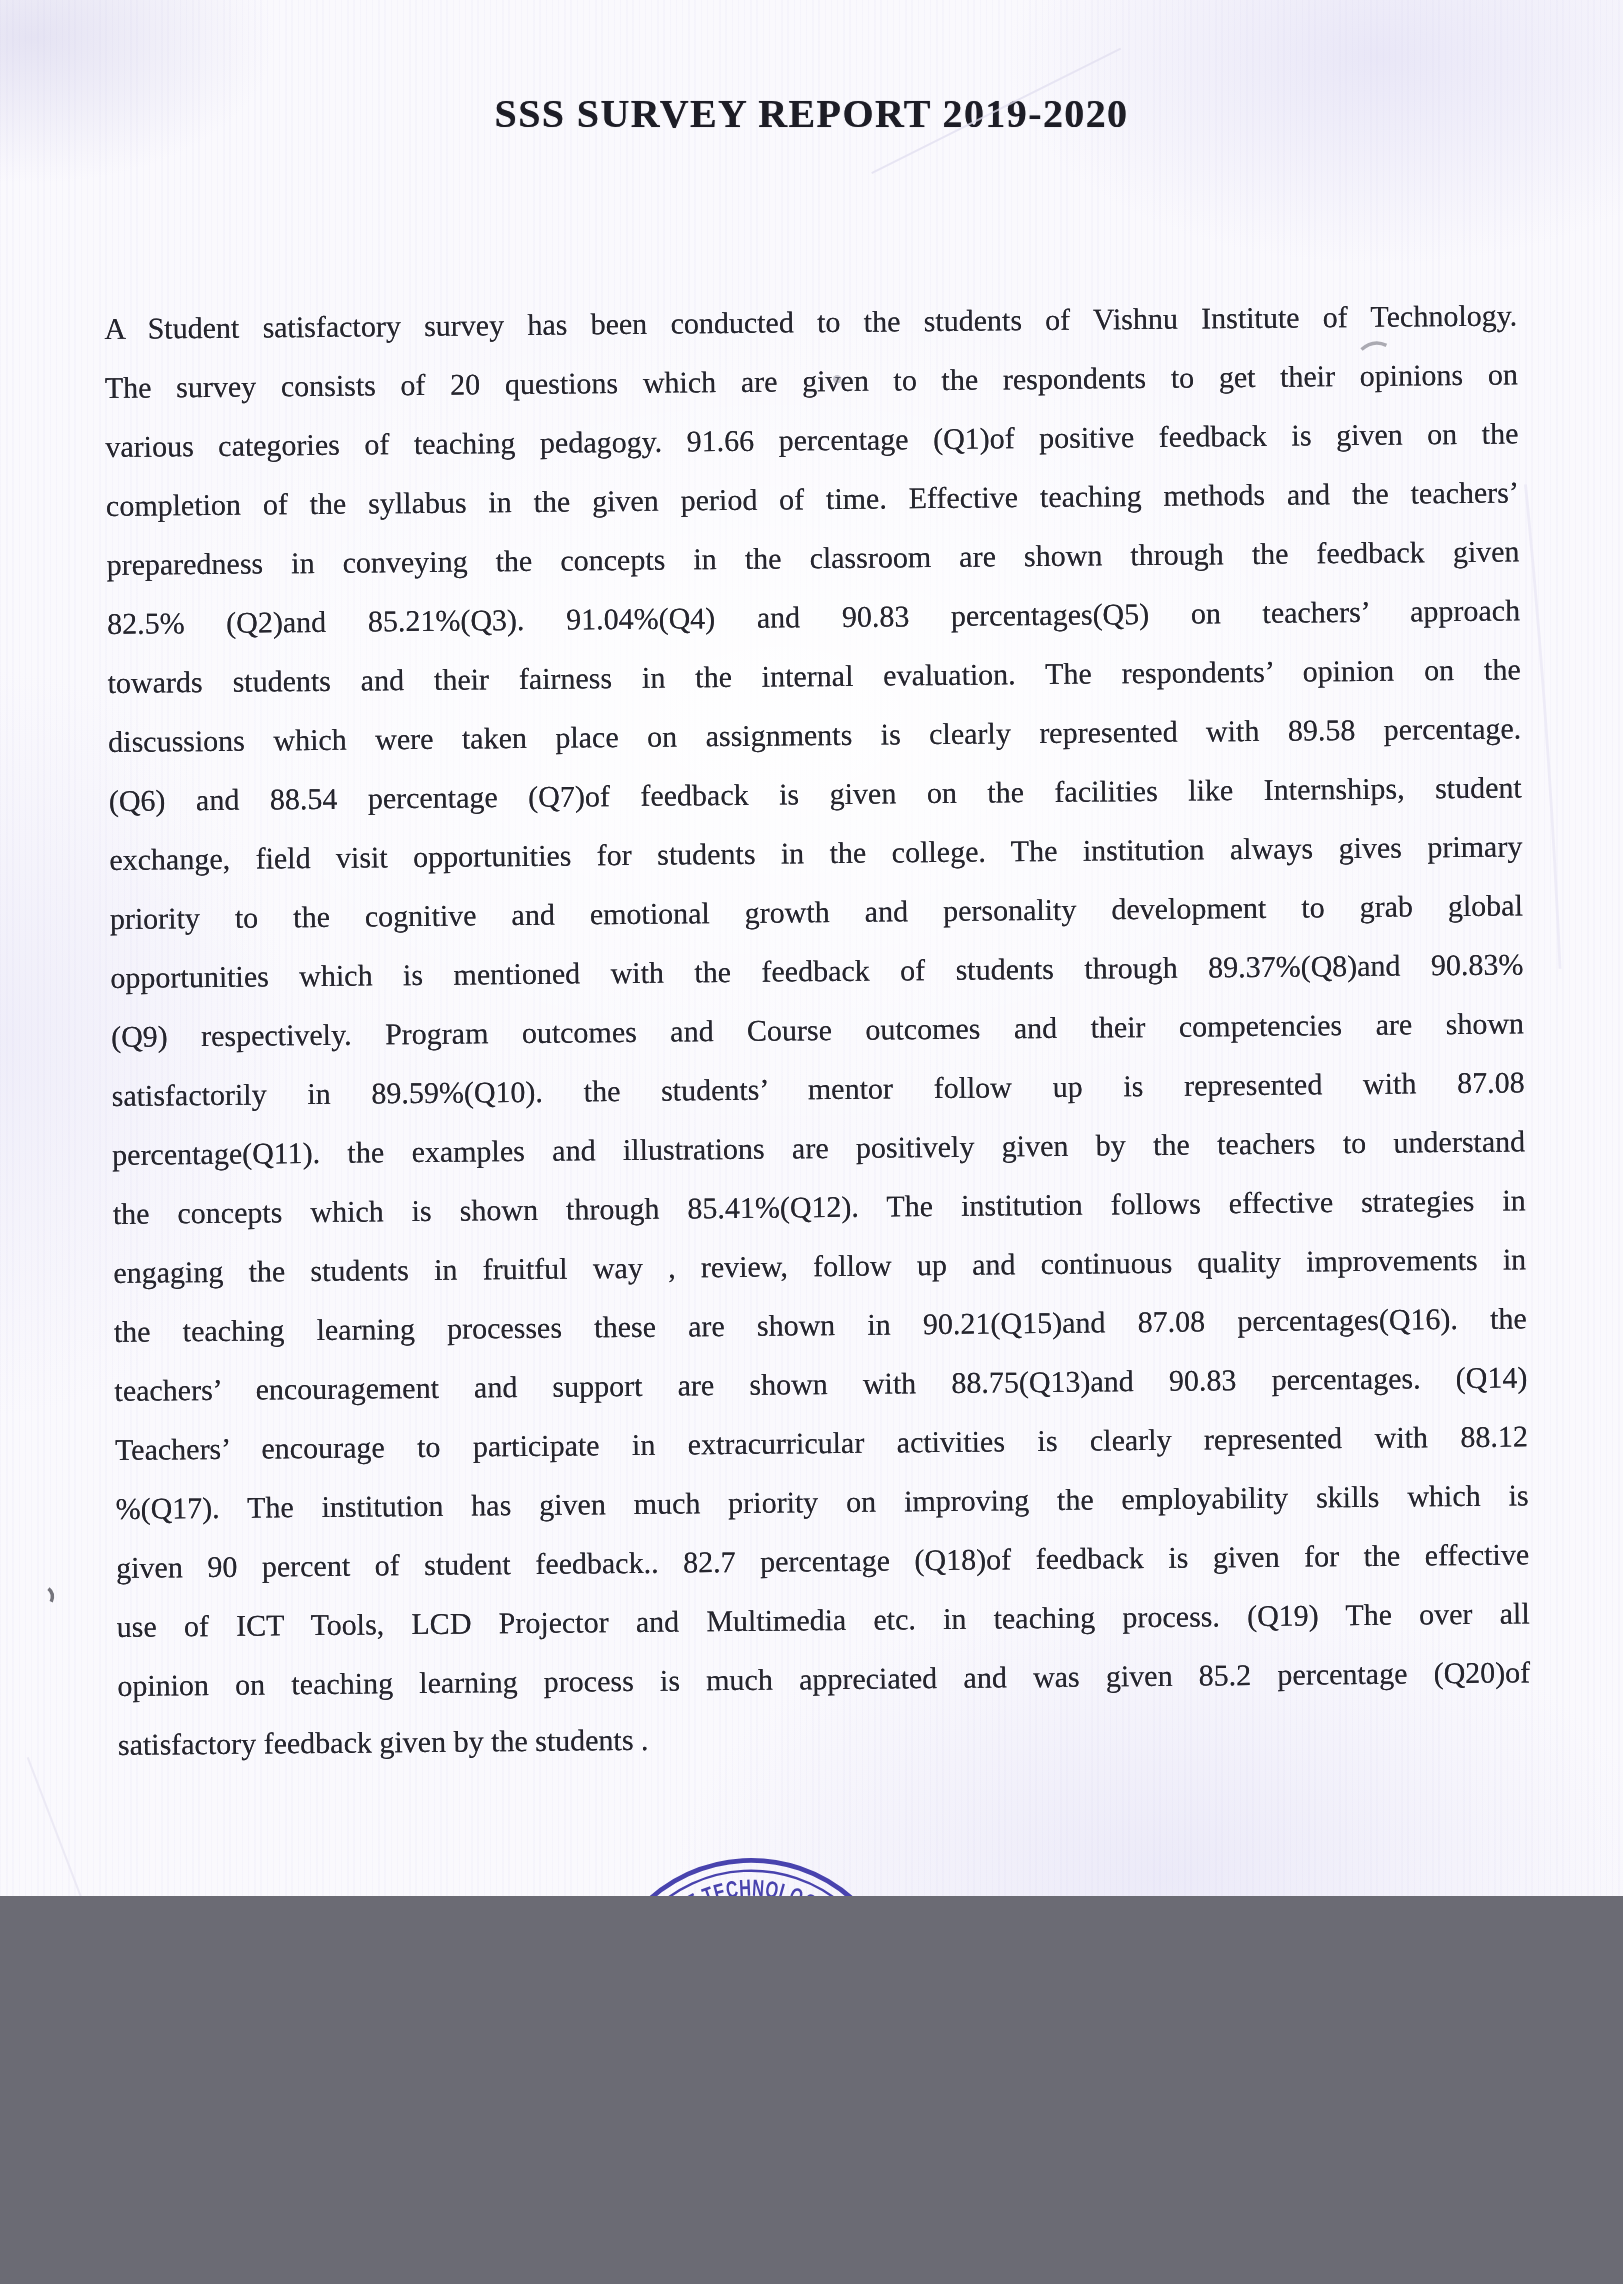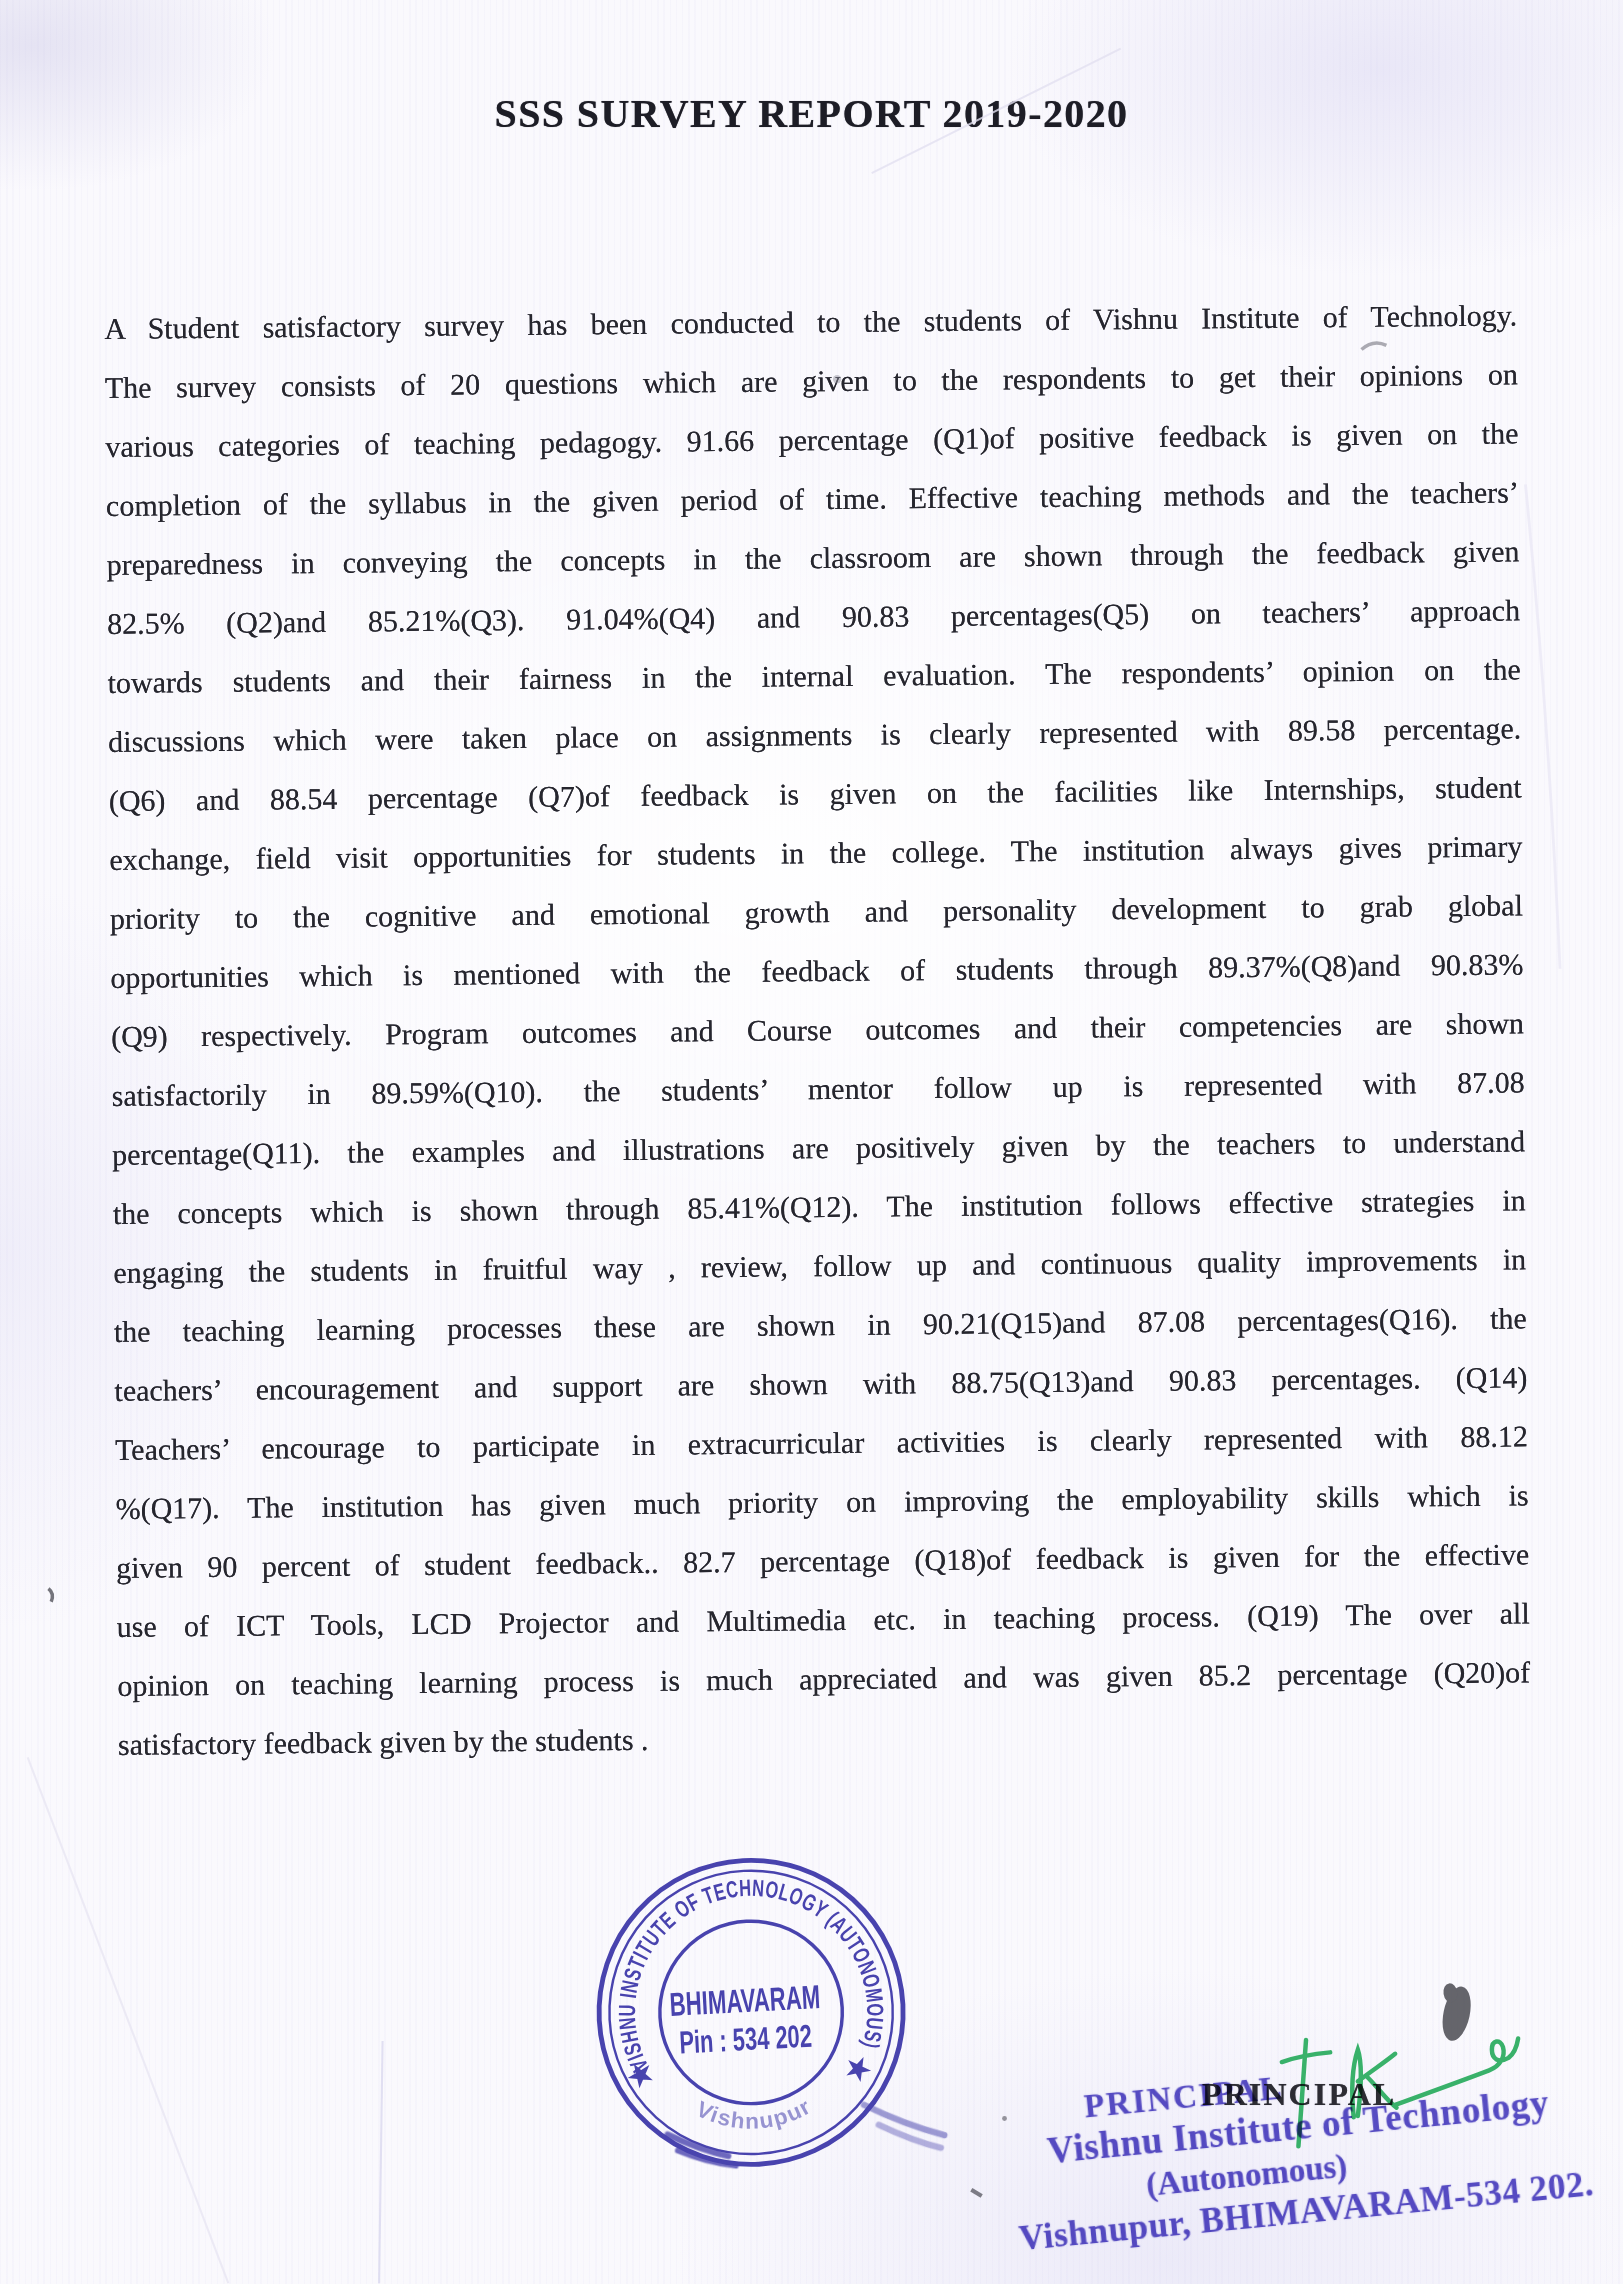--- a/index.html
+++ b/index.html
@@ -1,18 +1,18 @@
 <!DOCTYPE html>
 <html style="font-size:11px"><head>
 <meta charset="utf-8">
 <style>
   html,body{margin:0;padding:0;background:#6b6b74;}
   .page{
     position:relative;
-    width:1623px;height:2284px;
+    width:1623px;height:1896px;
     margin:0 auto;
     overflow:hidden;
     background-color:#faf9fd;
     background-image:
       radial-gradient(ellipse 1038px 623px at 48% 38%, rgba(255,255,255,.9), rgba(255,255,255,0) 70%),
       radial-gradient(ellipse 623px 346px at 85% 3%, rgba(208,204,238,.40), rgba(208,204,238,0) 60%),
       radial-gradient(ellipse 484px 623px at 0% 55%, rgba(214,211,240,.30), rgba(214,211,240,0) 60%),
       radial-gradient(ellipse 761px 450px at 72% 99%, rgba(206,203,238,.32), rgba(206,203,238,0) 65%),
       radial-gradient(ellipse 346px 208px at 2% 2%, rgba(190,186,224,.35), rgba(190,186,224,0) 70%),
       repeating-linear-gradient(90deg, rgba(128,120,208,.035) 0 1.4px, rgba(0,0,0,0) 1.4px 6.2px);

